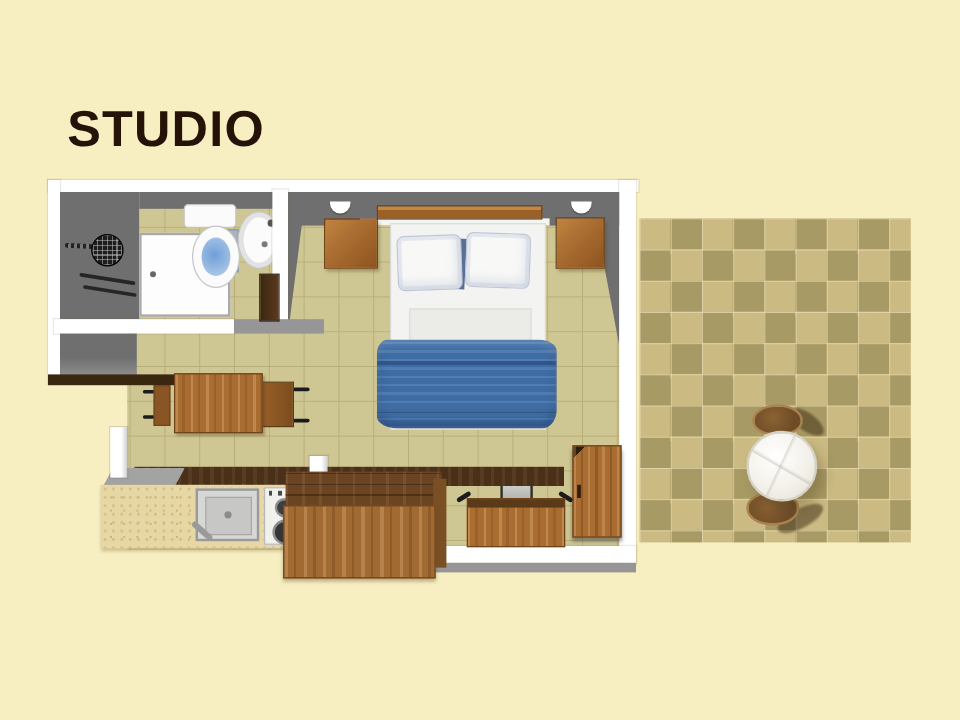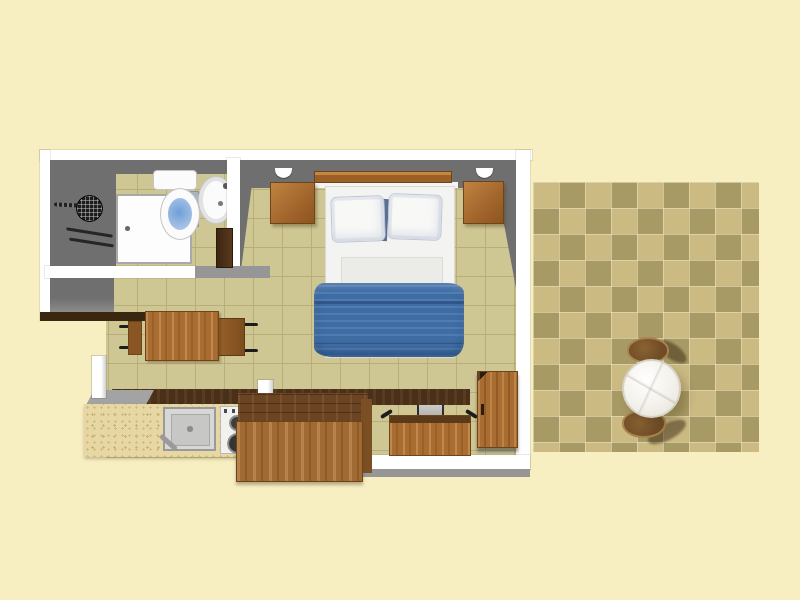--- a/index.html
+++ b/index.html
@@ -118,20 +118,21 @@
     border-radius:0 0 20px 20px;
     box-shadow:0 1px 1px rgba(0,0,0,.35);
   }
   .legbar{background:#1c1c1c;border-radius:2px;}
 </style>
 </head>
 <body>
 
 <div id="canvas">
 
+  <div class="abs title">STUDIO</div>
 
   <div class="abs tilefloor" style="left:238px;top:160px;width:282px;height:298px;background-position:-14px 0;"></div>
   <div class="abs tilefloor" style="left:106px;top:276px;width:414px;height:182px;background-position:-27px 0;"></div>
   <div class="abs tilefloor" style="left:116px;top:172px;width:112px;height:96px;background-position:-8px -12px;"></div>
 
   <div class="abs terracefloor" style="left:533px;top:182px;width:226px;height:270px;">
     <div class="abs terrgrout" style="left:0;top:0;width:226px;height:270px;"></div>
   </div>
 
   <div class="abs tshadow" style="left:655px;top:344px;width:34px;height:15px;transform:rotate(35deg);"></div>

